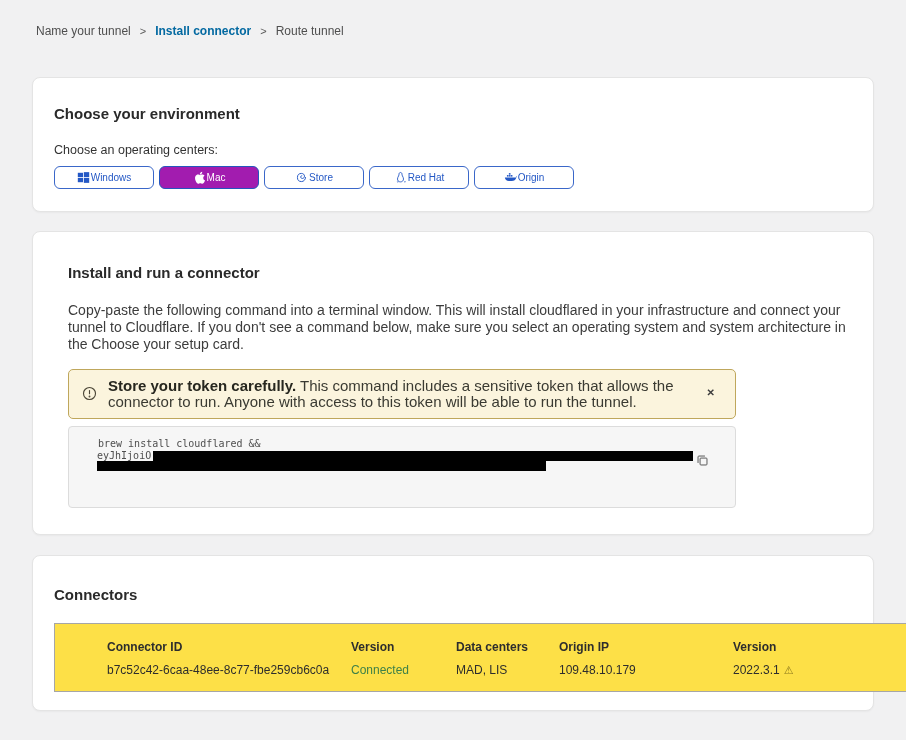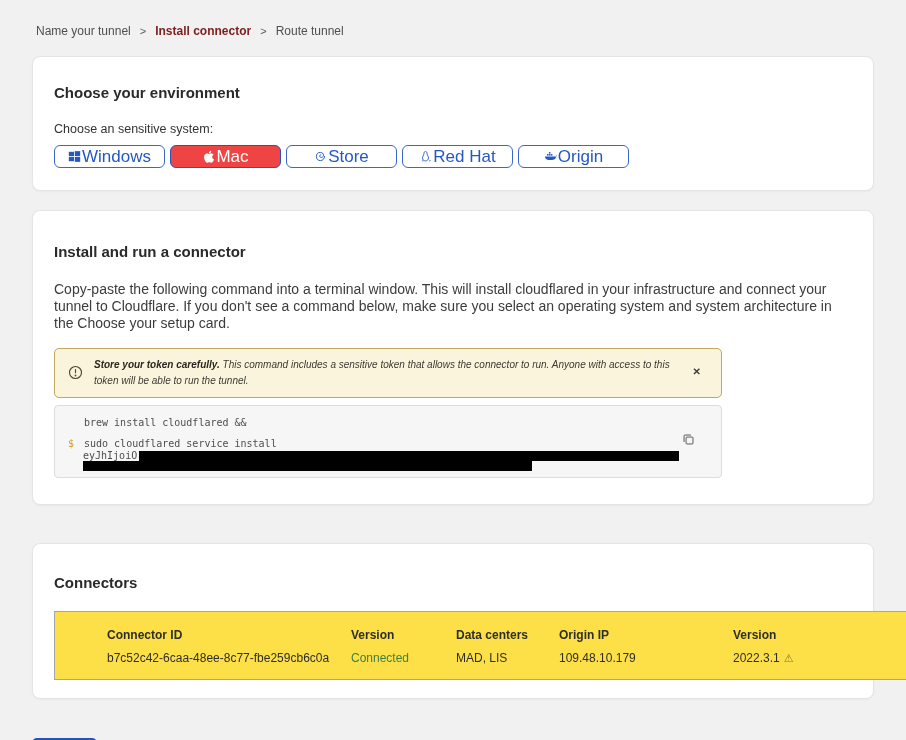--- a/index.html
+++ b/index.html
@@ -6,90 +6,90 @@
   html,body { width:906px; height:740px; }
   body {
     background:#f1f1f2;
     font-family:"Liberation Sans", sans-serif;
     color:#232323;
     overflow:hidden;
   }
   
   .breadcrumb { padding:24px 0 0 36px; font-size:12px; color:#4f4f4f; display:flex; align-items:center; gap:9px; }
   .crumb { cursor:default; }
-  .crumb.active { color:#7f1d1d; font-weight:bold; }
+  .crumb.active { color:#0369a1; font-weight:bold; }
   .crumb-sep { color:#5a5a5a; font-size:11px; }
 
   
   .card {
     background:#ffffff;
     border:1px solid #e4e4e4;
     border-radius:8px;
     margin:0 32px;
     box-shadow:0 1px 2px rgba(0,0,0,0.04);
   }
   .card h2 { font-size:15px; font-weight:bold; color:#2a2a2a; }
 
   
-  .env-card { margin-top:18px; padding:27px 21px 22px 21px; }
+  .env-card { margin-top:39px; padding:27px 21px 22px 21px; }
   .os-label { font-size:12.5px; color:#333; margin-top:21px; margin-bottom:9px; }
   .os-row { display:flex; gap:5px; }
   .os-btn {
-    width:111px; height:23px;
+    width:100px; height:23px;
     display:inline-flex; align-items:center; justify-content:center; gap:1px;
     background:#fff; border:1px solid #3a67c9; border-radius:6px;
-    color:#2458c5; font-size:17px; font-family:"Liberation Sans", sans-serif;
+    color:#2458c5; font-size:10px; font-family:"Liberation Sans", sans-serif;
     cursor:pointer;
   }
   .os-btn .oicon { display:inline-flex; width:13px; height:13px; }
   .os-btn .oicon svg { width:13px; height:13px; }
-  .os-btn.selected { background:#ef4444; border-color:#2456bd; color:#ffffff; }
-
-  
-  .install-card { margin-top:19px; padding:32px 21px 26px 21px; }
+  .os-btn.selected { background:#a21caf; border-color:#2456bd; color:#ffffff; }
+
+  
+  .install-card { margin-top:19px; padding:32px 21px 26px 35px; }
   .desc { margin-top:21px; font-size:14px; line-height:17px; color:#3c3c3c; }
 
   .warning-banner {
     margin-top:16px; width:668px;
     background:#fbf4dd; border:1px solid #bfa75c; border-radius:5px;
     display:flex; align-items:flex-start;
     padding:8px 14px 8px 13px;
   }
   .warn-circle { flex:0 0 auto; margin-top:8px; margin-right:11px; display:inline-flex; }
   .warn-circle svg { width:15px; height:15px; stroke:#4a4536; }
-  .warning-text { flex:1 1 auto; font-size:10px; line-height:16px; color:#3a3a32;font-style:italic; }
+  .warning-text { flex:1 1 auto; font-size:15px; line-height:16px; color:#3a3a32; }
   .warning-text b { color:#27271f; }
   .banner-close {
     flex:0 0 auto; background:none; border:none; cursor:pointer;
     font-size:10px; font-weight:bold; color:#3c3c3c; margin:9px 6px 0 18px;
     font-family:"Liberation Sans", sans-serif;
   }
 
   .codeblock {
-    position:relative; margin-top:7px; width:668px; height:73px;
+    position:relative; margin-top:7px; width:668px; height:82px;
     background:#f6f6f6; border:1px solid #dcdcdc; border-radius:4px;
     font-family:"DejaVu Sans Mono", monospace; font-size:10px; color:#4e4e4e;
     padding-top:12px;
   }
   .code-line1 { padding-left:29px; line-height:10px; }
   .code-cmdline { padding-left:13px; margin-top:11px; line-height:10px; }
   .code-prompt { display:inline-block; width:16px; color:#d79921; }
   .code-tokenline { padding-left:28px; margin-top:1px; display:flex; align-items:center; line-height:11px; }
   .redact { display:inline-block; background:#000; height:10px; }
   .redact-bar1 { width:540px; margin-left:2px; }
   .redact-line2 { padding-left:28px; }
   .redact-bar2 { width:449px; display:block; }
   .copy-btn {
     position:absolute; right:26px; top:27px;
     background:none; border:none; cursor:pointer; padding:0;
   }
   .copy-btn svg { width:13px; height:13px; stroke:#555; }
 
   
-  .connectors-card { margin-top:38px; padding:30px 21px 18px 21px; }
+  .connectors-card { margin-top:20px; padding:30px 21px 18px 21px; }
   .conn-table {
     margin-top:20px; width:864px; height:69px;
     background:#fde047; border:1px solid #a6a6a6;
   }
   .trow {
     display:grid; grid-template-columns:244px 105px 103px 174px 1fr;
     padding-left:52px; font-size:12px; color:#2d2d2d;
   }
   .trow.head { padding-top:16px; font-weight:bold; }
   .trow.data { padding-top:9px; }
@@ -112,21 +112,21 @@
 <nav class="breadcrumb">
   <span class="crumb">Name your tunnel</span>
   <span class="crumb-sep">&gt;</span>
   <span class="crumb active">Install connector</span>
   <span class="crumb-sep">&gt;</span>
   <span class="crumb">Route tunnel</span>
 </nav>
 
 <section class="card env-card">
   <h2>Choose your environment</h2>
-  <div class="os-label">Choose an sensitive system:</div>
+  <div class="os-label">Choose an operating centers:</div>
   <div class="os-row">
     <button class="os-btn">
       <span class="oicon">
         <svg viewBox="0 0 16 16">
             <g fill="currentColor">
               <rect x="1" y="2.2" width="6.4" height="5.3"></rect>
               <rect x="8.4" y="1.4" width="6.6" height="6.1"></rect>
               <rect x="1" y="8.5" width="6.4" height="5.3"></rect>
               <rect x="8.4" y="8.5" width="6.6" height="6.1"></rect>
             </g>
@@ -191,23 +191,20 @@
           <line x1="8" y1="4.4" x2="8" y2="8.8"></line>
           <circle cx="8" cy="11.2" r="0.4" fill="#4a4536"></circle>
         </svg>
     </span>
     <p class="warning-text"><b>Store your token carefully.</b><span> This command includes a sensitive token that allows the connector to run. Anyone with access to this token will be able to run the tunnel.</span></p>
     <button class="banner-close">✕</button>
   </div>
 
   <div class="codeblock">
     <div class="code-line1">brew install cloudflared &amp;&amp;</div>
-    <div class="code-cmdline">
-      <span class="code-prompt">$</span><span>sudo cloudflared service install</span>
-    </div>
     <div class="code-tokenline">
       <span>eyJhIjoiO</span>
       <span class="redact redact-bar1"></span>
     </div>
     <div class="redact-line2">
       <span class="redact redact-bar2"></span>
     </div>
     <button class="copy-btn">
       <svg viewBox="0 0 16 16" fill="none" stroke-width="1.2">
           <rect x="5" y="5" width="8.5" height="8.5" rx="1"></rect>

